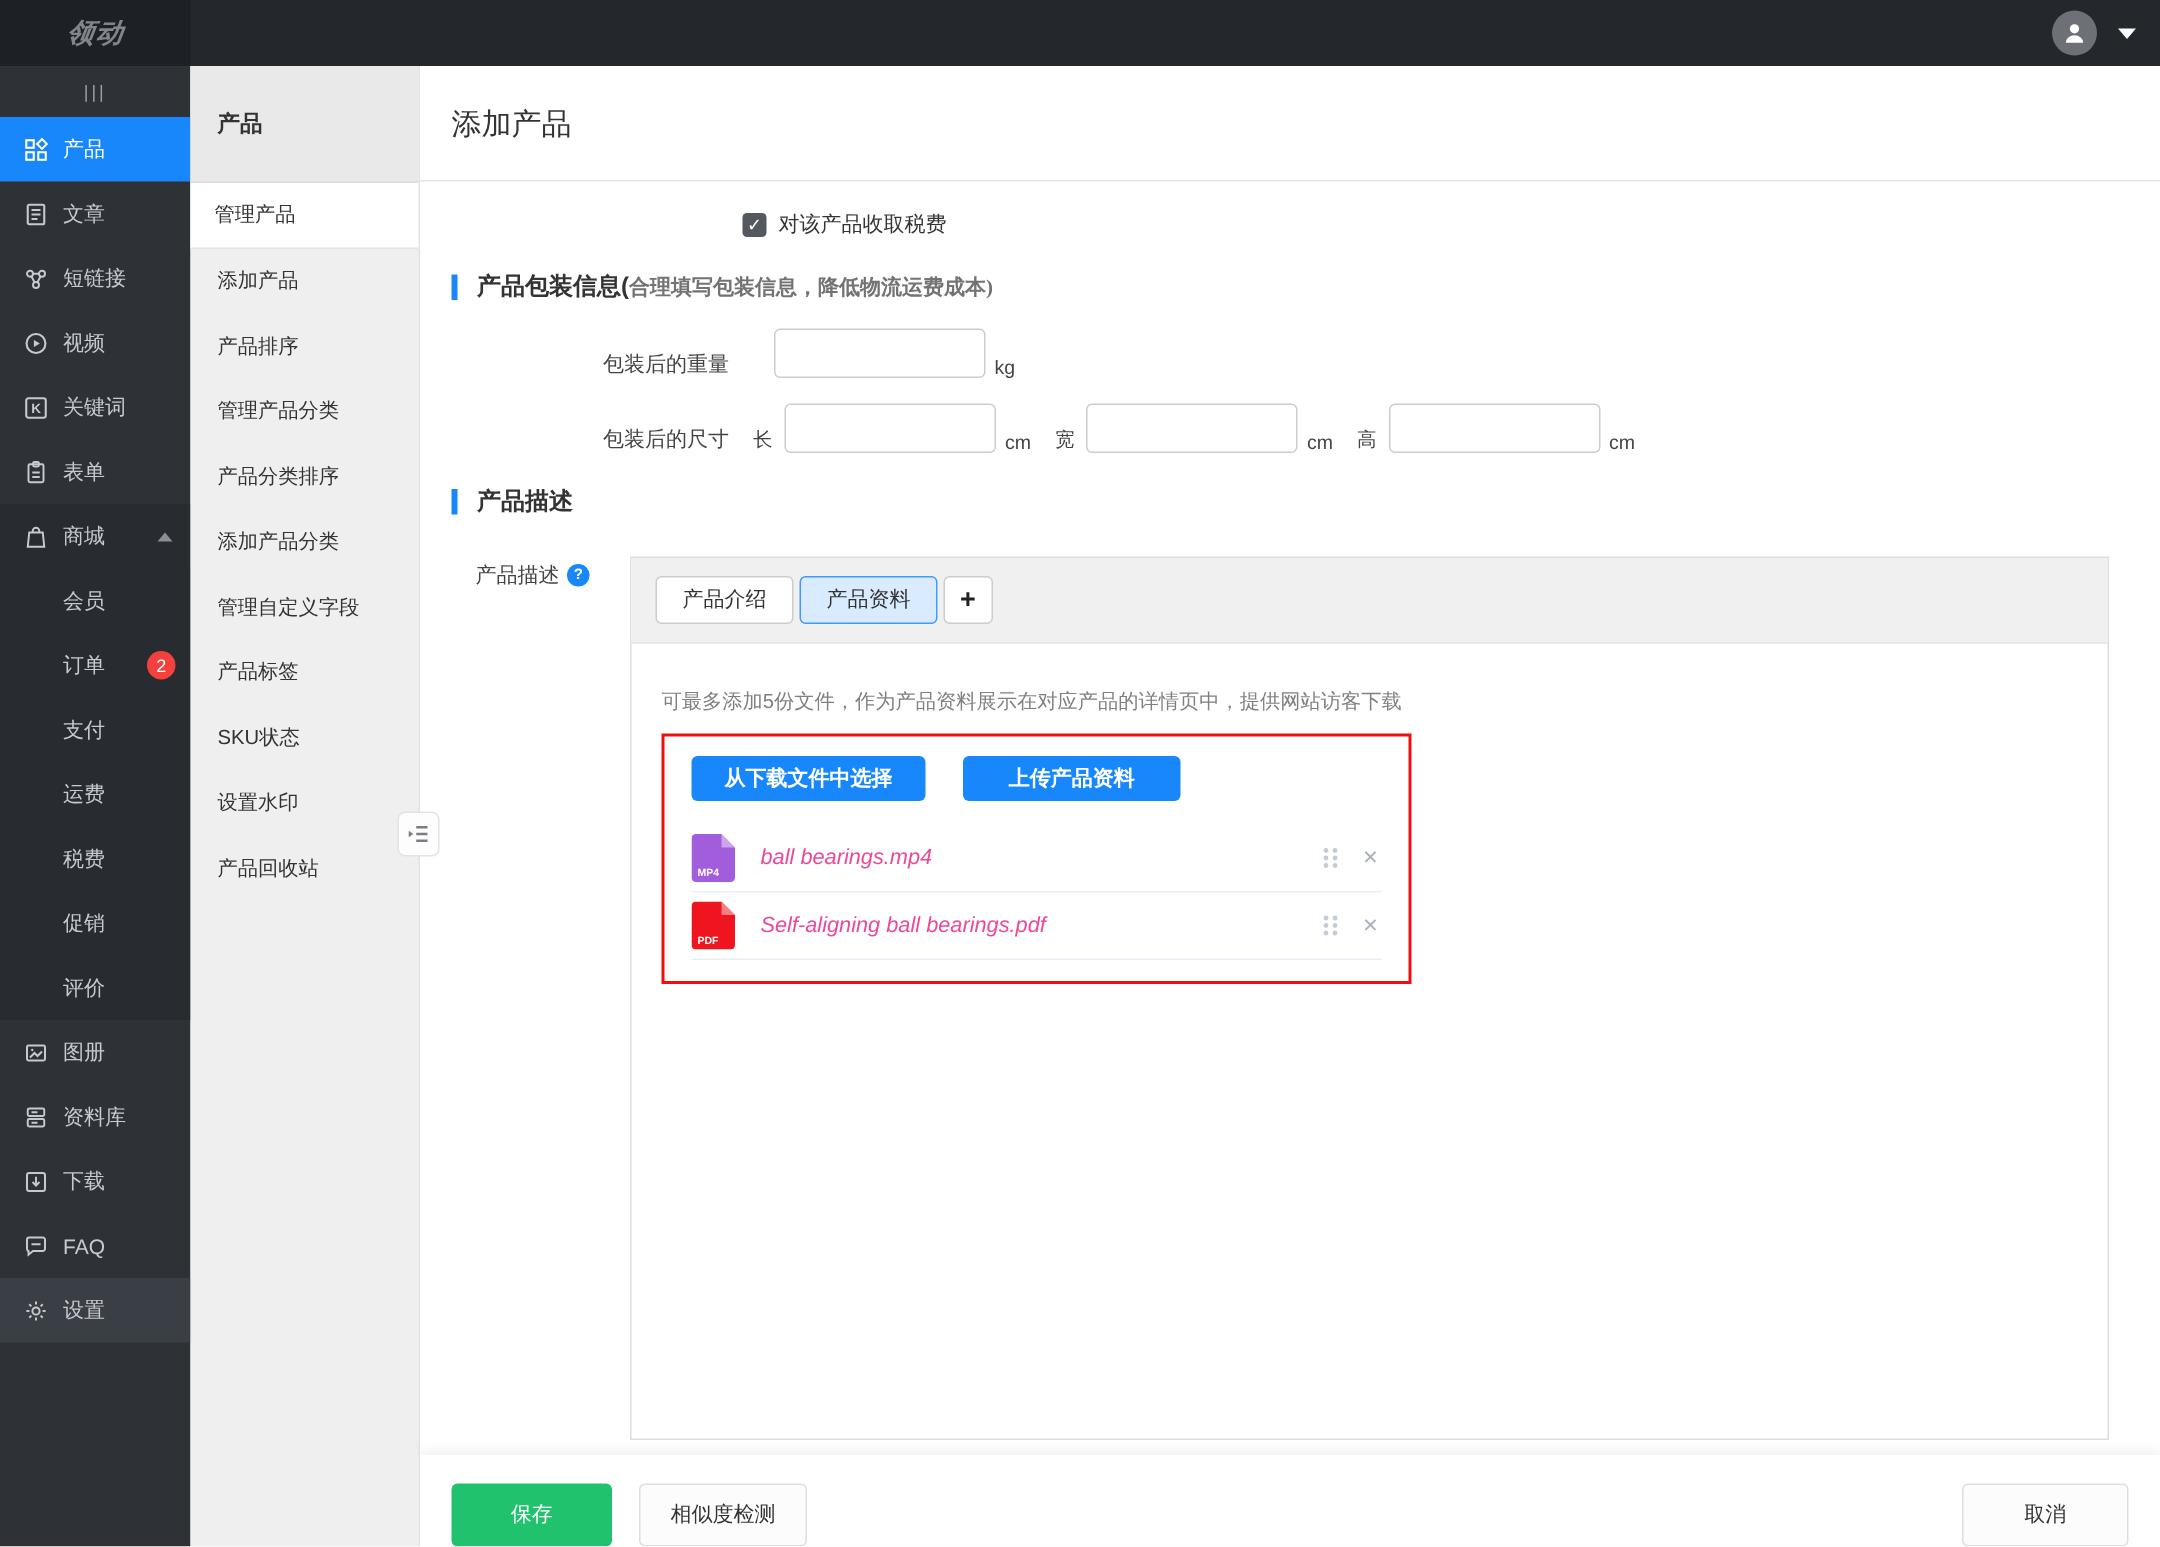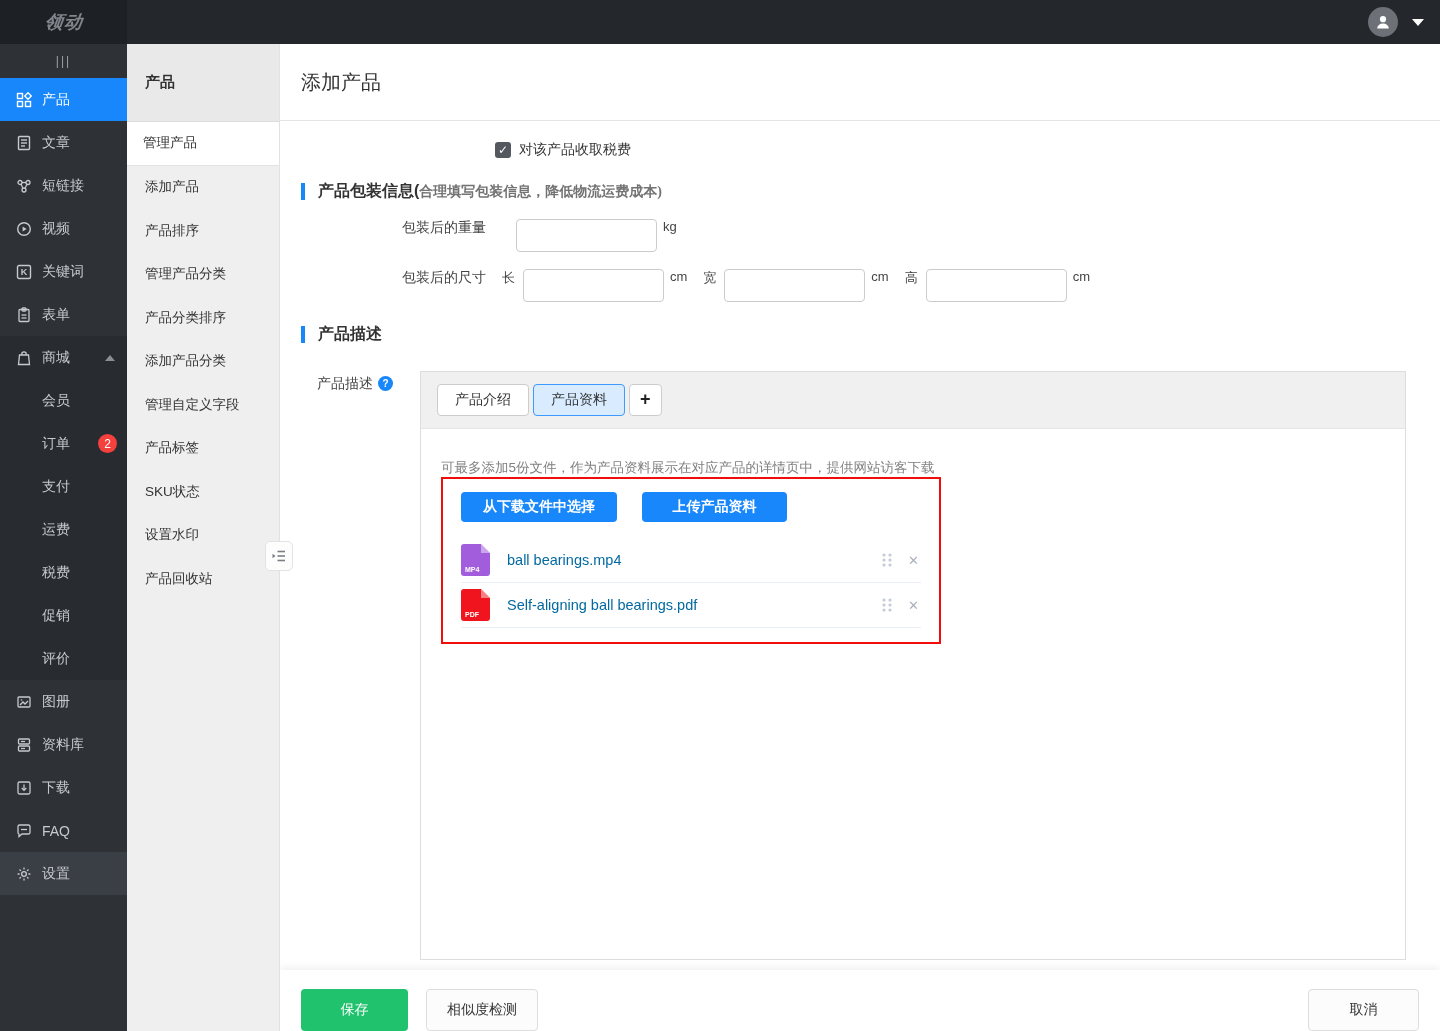--- a/index.html
+++ b/index.html
@@ -43,45 +43,45 @@
   .content { padding:20px 21px 0 21px; height:849px; overflow:hidden; }
 
   .tax-row { margin-left:194px; display:flex; align-items:center; gap:8px; }
   .checkbox { width:16px; height:16px; background:#54585f; border-radius:3px; color:#fff; font-size:12px; line-height:16px; text-align:center; cursor:pointer; }
 
   .section-h { display:flex; align-items:center; margin-top:22px; }
   .bar { width:4px; height:17px; background:#1787fb; margin-right:13px; }
   .section-title { font-size:16px; font-weight:bold; color:#333;text-align:right; }
   .section-sub { font-size:14px; font-weight:bold; color:#737373;font-family:Liberation Serif, serif; }
 
-  .form-row { display:flex; align-items:flex-start; margin-top:17px; }
+  .form-row { display:flex; align-items:flex-end; margin-top:17px; }
   .f-label { width:185px; text-align:right; font-size:14px; color:#444; flex-shrink:0; }
   .f-prefix { margin-left:16px; font-size:13px; color:#444; }
   .f-input { width:141px; height:33px; border:1px solid #ccc; border-radius:4px; margin-left:8px; padding:0 8px; font-size:13px; outline:none; }
   .f-input.first { margin-left:30px; }
   .f-unit { margin-left:6px; font-size:13px; color:#444; }
 
   .desc-row { display:flex; margin-top:26px; }
   .desc-label { width:119px; padding-left:16px; font-size:14px; color:#444; display:flex; align-items:flex-start; gap:5px; padding-top:4px; flex-shrink:0; }
   .help-icon { width:15px; height:15px; border-radius:50%; background:#1787fb; color:#fff; font-size:10px; font-weight:bold; display:flex; align-items:center; justify-content:center; margin-top:1px; cursor:pointer; }
 
   .editor { flex:1; margin-right:13px; border:1px solid #ddd; height:589px; background:#fff; }
   .tabstrip { background:#f0f0f0; padding:12px 16px; display:flex; gap:4px; border-bottom:1px solid #e5e5e5; }
   .tab { background:#fff; border:1px solid #ccc; border-radius:4px; padding:6px 17px; font-size:14px; color:#333; cursor:pointer; }
   .tab.active { background:#d9ecff; border-color:#3d9aff; }
   .tab-plus { background:#fff; border:1px solid #ccc; border-radius:4px; padding:3px 10px; font-size:18px; font-weight:bold; color:#222; cursor:pointer; line-height:22px; }
   .editor-body { padding:30px 20px; }
   .hint { font-size:13.5px; color:#808080; }
-  .redbox { width:500px; border:2px solid #f20d0d; padding:13px 18px 14px 18px; }
+  .redbox { margin-top:12px; width:500px; border:2px solid #f20d0d; padding:13px 18px 14px 18px; }
   .btn-row { display:flex; gap:25px; }
   .btn-blue { background:#1787fb; color:#fff; border:none; border-radius:4px; height:30px; padding:0 22px; font-size:14px; font-weight:bold; cursor:pointer; min-width:145px; }
   .file-list { margin-top:16px; }
   .file-row { display:flex; align-items:center; height:45px; border-bottom:1px solid #e8eef5; }
   .file-icon { flex-shrink:0; margin-right:17px; }
-  .file-name { flex:1; font-size:14.5px; color:#0369a1; }
+  .file-name { flex:1; font-size:14.5px; color:#ec4899;font-style:italic; }
   .drag-handle { margin-right:12px; cursor:grab; }
   .close-x { color:#aab2bc; font-size:13px; font-weight:bold; cursor:pointer; padding:0 2px; }
 
   
   .footer { position:absolute; left:0; right:0; bottom:0; height:61px; background:#fff; box-shadow:0 -2px 8px rgba(0,0,0,.07); display:flex; align-items:flex-end; padding:0 21px; gap:18px; }
   .btn-green { width:107px; height:42px; background:#21c26d; color:#fff; border:none; border-radius:4px; font-size:14px; cursor:pointer; }
   .btn-white { height:42px; padding:0 20px; background:#fcfcfc; color:#333; border:1px solid #ddd; border-radius:4px; font-size:14px; cursor:pointer; }
   .btn-cancel { margin-left:auto; width:111px; }
 </style>
 </head>

